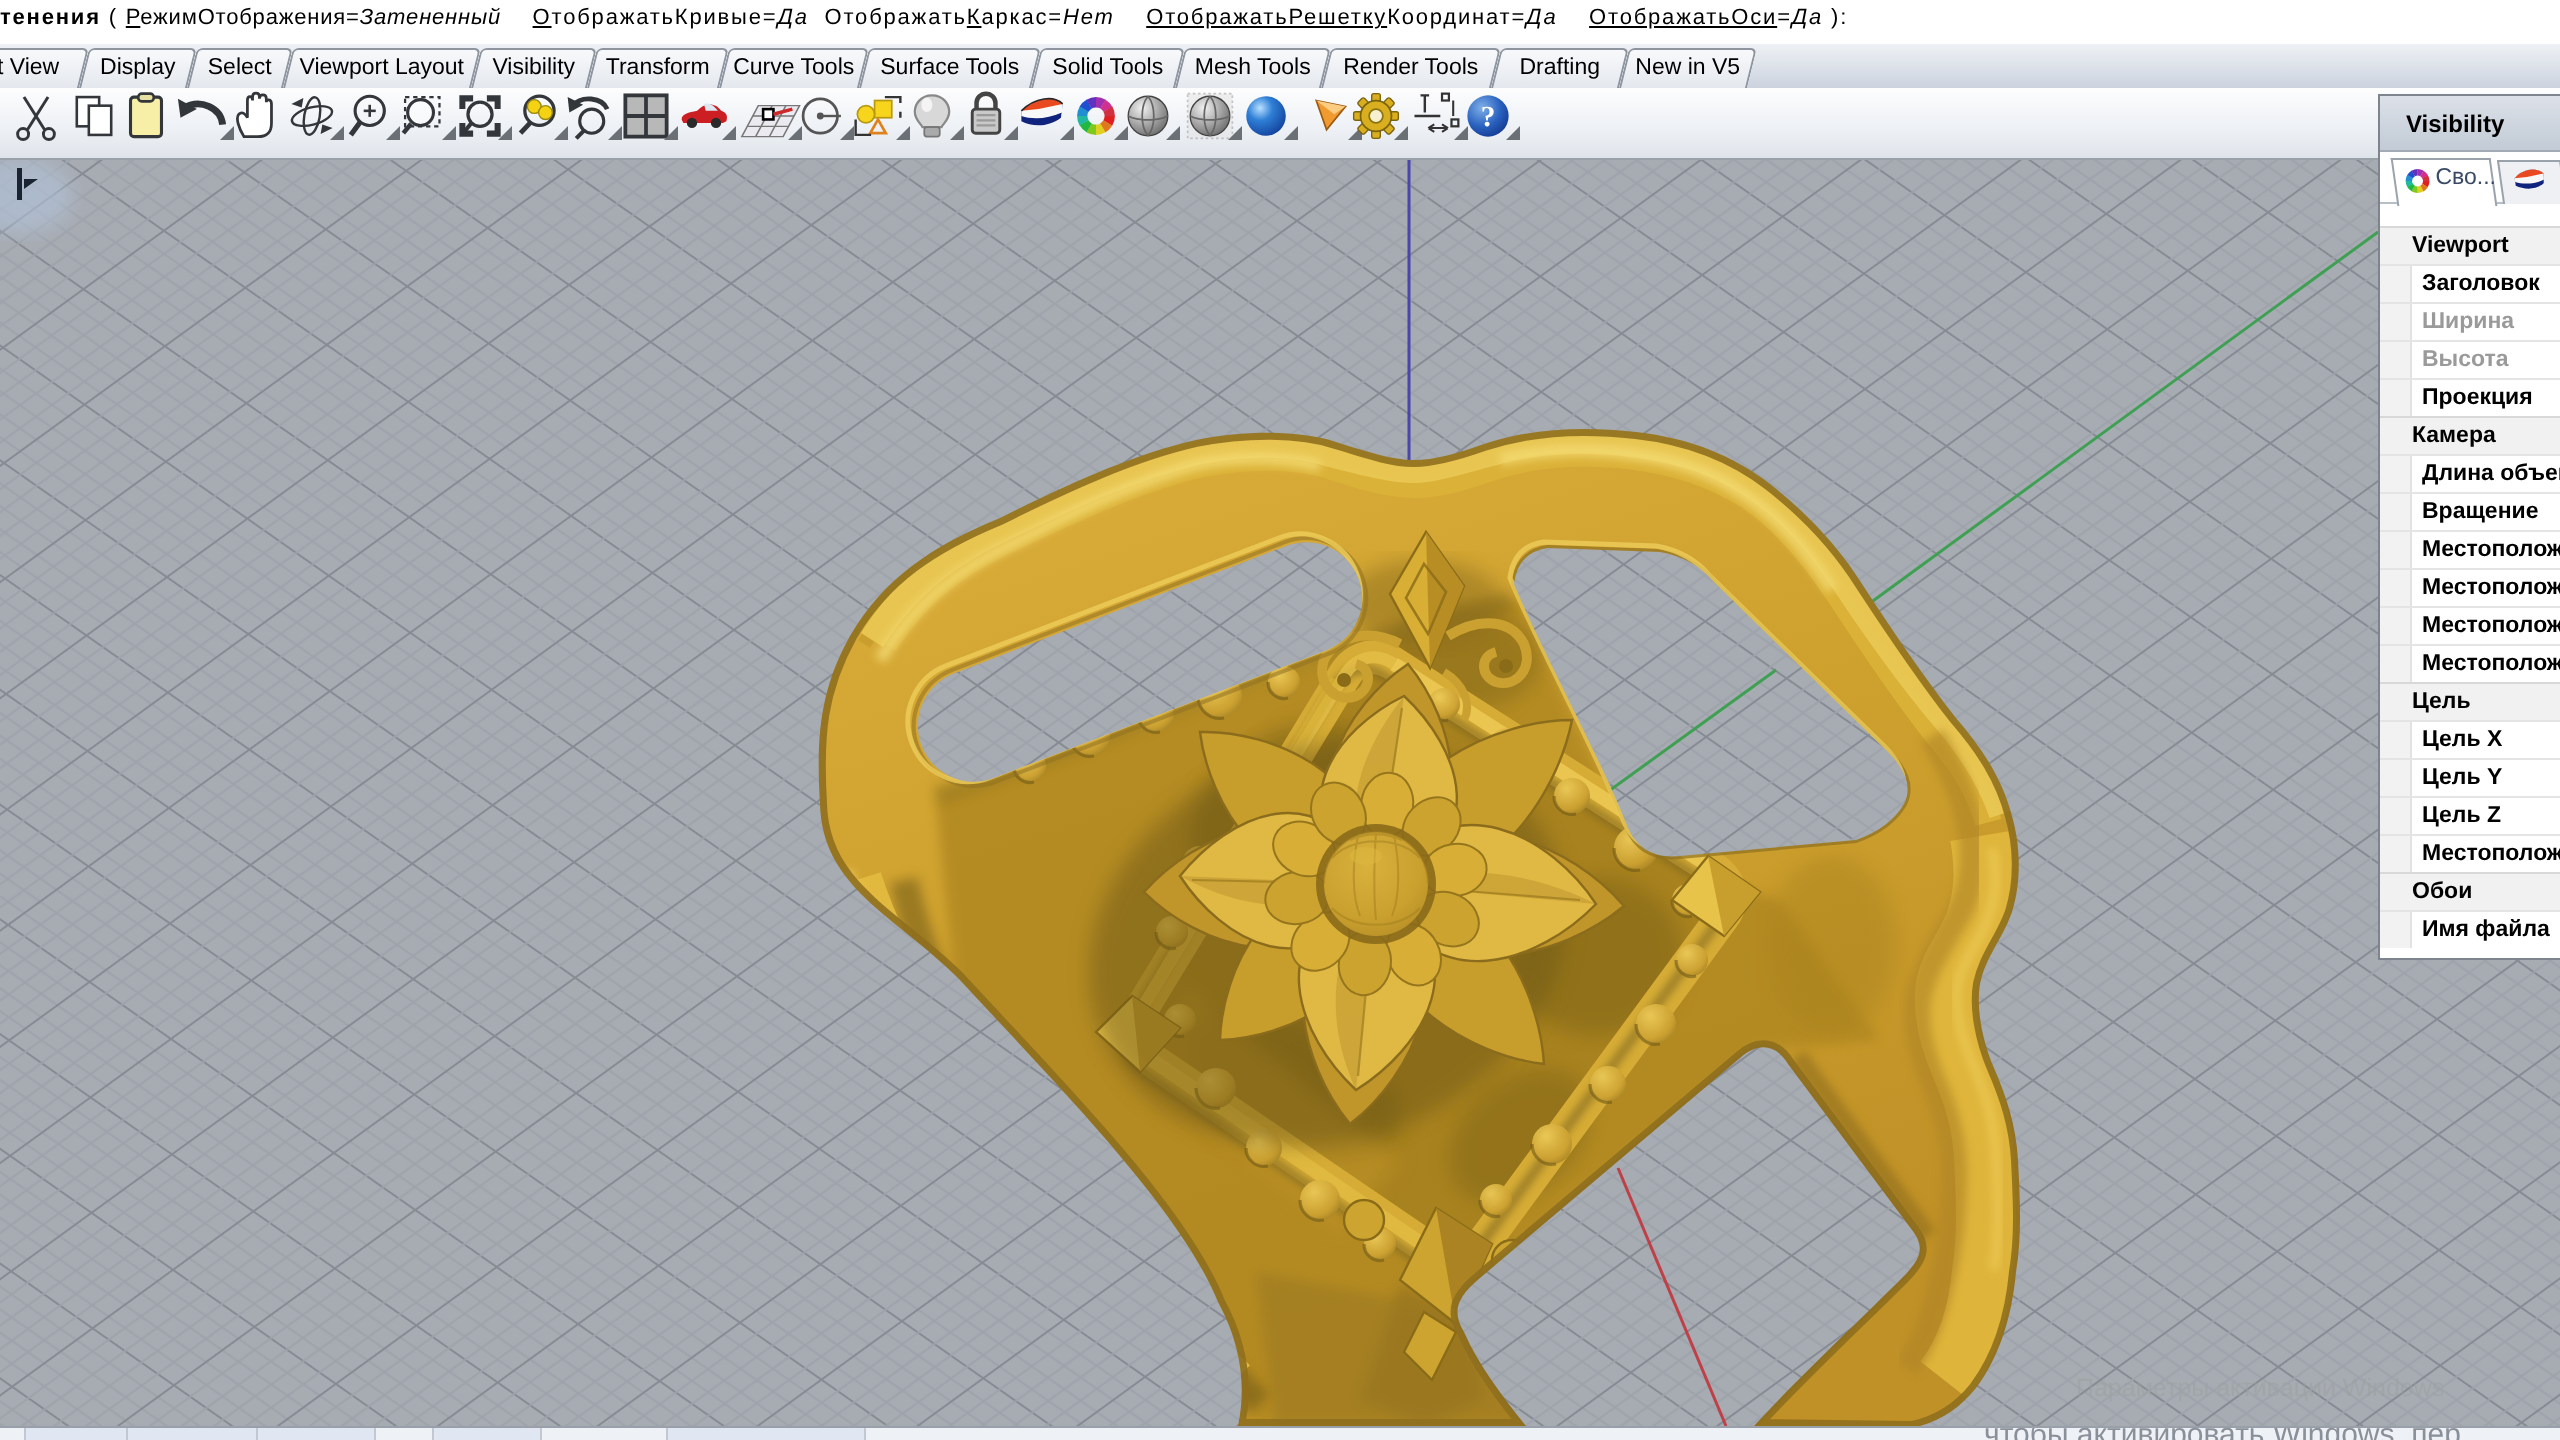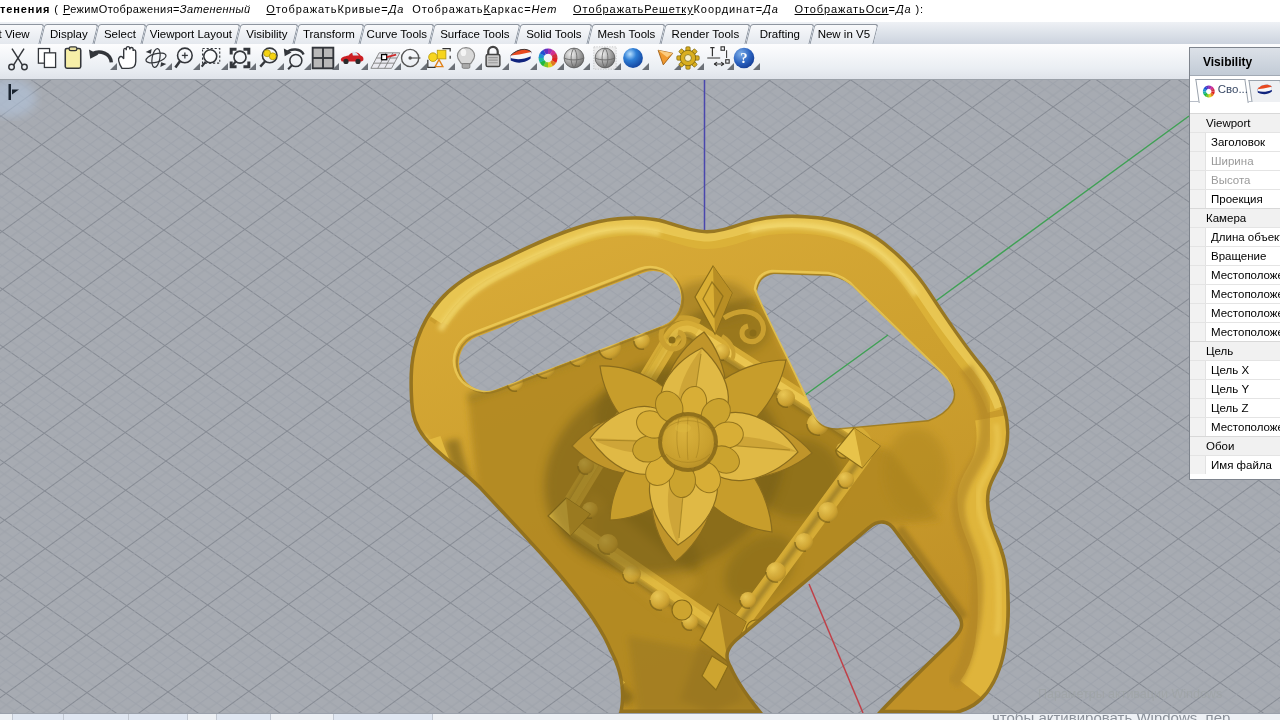--- a/index.html
+++ b/index.html
@@ -12,21 +12,21 @@
   .tab span{display:block;transform:skewX(14deg);font-size:11.5px;color:#000;text-align:center;line-height:19px;white-space:nowrap;}
   #toolbar{position:absolute;left:0;top:44px;width:1280px;height:36px;background:linear-gradient(#fdfdfe,#eaeef3 70%,#dfe3ea);border-bottom:1px solid #9aa0a8;box-sizing:border-box;z-index:5;}
   #viewport{position:absolute;left:0;top:80px;width:1280px;height:633px;z-index:1;}
   #panel{position:absolute;left:1189px;top:47px;width:91px;height:433px;background:#fff;border:1px solid #7e848d;border-right:none;box-sizing:border-box;z-index:6;overflow:hidden;}
   #phead{position:absolute;left:0;top:0;width:100%;height:28px;background:linear-gradient(#dce1e8,#c2cbd6);border-bottom:1px solid #a2aab5;font-size:12px;font-weight:bold;color:#000;line-height:28px;padding-left:13px;box-sizing:border-box;}
   #ptabs{position:absolute;left:0;top:28px;width:100%;height:26px;background:#fff;border-bottom:1px solid #b8bec8;box-sizing:border-box;}
   #ptab1{position:absolute;left:7px;top:3px;width:48px;height:23px;background:#fff;border:1px solid #9aa2ac;border-bottom:none;transform:skewX(8deg);}
   #ptab1 .icon{position:absolute;left:4px;top:4px;transform:skewX(-8deg);}
   #ptab1 .lbl{position:absolute;left:20px;top:3px;transform:skewX(-8deg);font-size:11.5px;color:#3a4a66;}
   #ptab2{position:absolute;left:60px;top:4px;width:32px;height:22px;background:#eef0f3;border:1px solid #9aa2ac;border-bottom:none;padding:3px 0 0 6px;transform:skewX(8deg);box-sizing:border-box;}
-  #prowsbox{position:absolute;left:0;top:0;width:100%;height:100%;}
+  #prowsbox{position:absolute;left:0;top:0;width:100%;height:100%;font-weight:bold;}
   .prow{position:absolute;left:0;width:120px;height:19px;font-size:11.5px;color:#000;line-height:19px;padding-left:21px;border-top:1px solid #e4e4e4;box-sizing:border-box;background-color:#fff;background-image:linear-gradient(to right,#f2f2f2 0,#f2f2f2 15px,#e2e2e2 15px,#e2e2e2 16px,#fff 16px);white-space:nowrap;}
   .prow.cat{background-image:none;background-color:#f1f1f1;padding-left:16px;border-top:1px solid #d8d8d8;}
   .prow.gray{color:#9a9a9a;}
   #statusbar{position:absolute;left:0;top:713px;width:1280px;height:7px;background:#eef1f5;border-top:1px solid #9aa0aa;overflow:hidden;box-sizing:border-box;z-index:7;}
 </style>
 </head>
 <body>
 <div id="page">
   <div id="viewport">
       <svg width="1280" height="633" viewBox="0 80 1280 633" style="position:absolute;left:0;top:0;">

